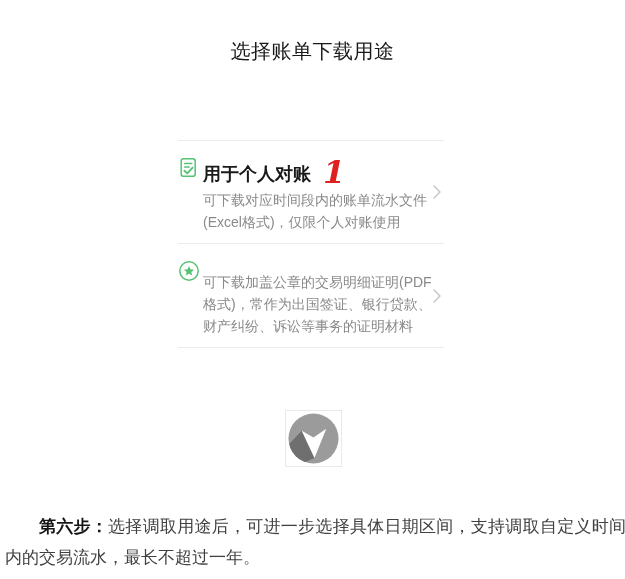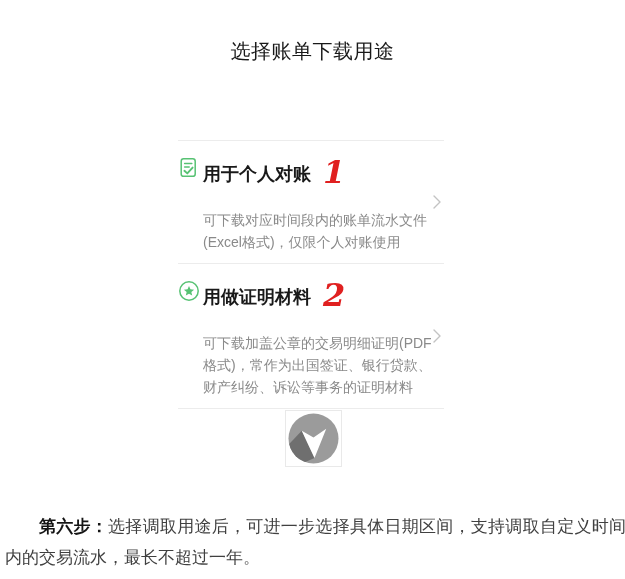--- a/index.html
+++ b/index.html
@@ -22,21 +22,21 @@
     border-bottom:1px solid var(--divider);background:#fff;
   }
   .option-row.first{border-top:1px solid var(--divider);}
   .option-icon{position:absolute;left:0;top:16px;width:22px;height:22px;color:var(--green);}
   .option-header{display:flex;align-items:flex-start;}
   .option-title{font-size:18px;font-weight:700;color:#191919;line-height:21px;}
   .option-annotation{
     font-family:"DejaVu Serif","Liberation Serif",serif;font-style:italic;font-weight:700;
     font-size:32px;line-height:26px;color:var(--annotation-red);margin-left:12px;margin-top:-5px;
   }
-  .option-desc{width:236px;margin-top:24px;font-size:14px;line-height:22px;color:var(--desc-gray);}
+  .option-desc{width:236px;margin-top:4px;font-size:14px;line-height:22px;color:var(--desc-gray);}
   .chevron-icon{
     position:absolute;right:2px;top:50%;transform:translateY(-50%);
     width:10px;height:16px;color:var(--chevron-gray);
   }
   .arrow-button{
     position:absolute;left:285px;top:410px;width:55px;height:55px;
     border:1px solid #e9e9e9;background:#fff;box-sizing:content-box;
     display:flex;align-items:center;justify-content:center;padding:0;cursor:pointer;
   }
   .step-note{
@@ -73,24 +73,20 @@
     </span>
   </div>
 
   <div class="option-row">
     <span class="option-icon">
       <svg width="22" height="22" viewBox="0 0 22 22" fill="none">
         <circle cx="11" cy="11" r="9.2" stroke="currentColor" stroke-width="1.5"></circle>
         <path d="M11 5.9 L12.45 9.35 L16.1 9.65 L13.35 12.05 L14.2 15.6 L11 13.65 L7.8 15.6 L8.65 12.05 L5.9 9.65 L9.55 9.35 Z" fill="currentColor"></path>
       </svg>
     </span>
-    <div class="option-header">
-      <span class="option-title">用做证明材料</span>
-      <span class="option-annotation">2</span>
-    </div>
     <div class="option-desc">可下载加盖公章的交易明细证明(PDF格式)，常作为出国签证、银行贷款、财产纠纷、诉讼等事务的证明材料</div>
     <span class="chevron-icon">
       <svg width="10" height="16" viewBox="0 0 10 16" fill="none">
         <polyline points="2,2 8,8 2,14" stroke="currentColor" stroke-width="1.4" fill="none" stroke-linecap="round" stroke-linejoin="round"></polyline>
       </svg>
     </span>
   </div>
 
 </div>
 

